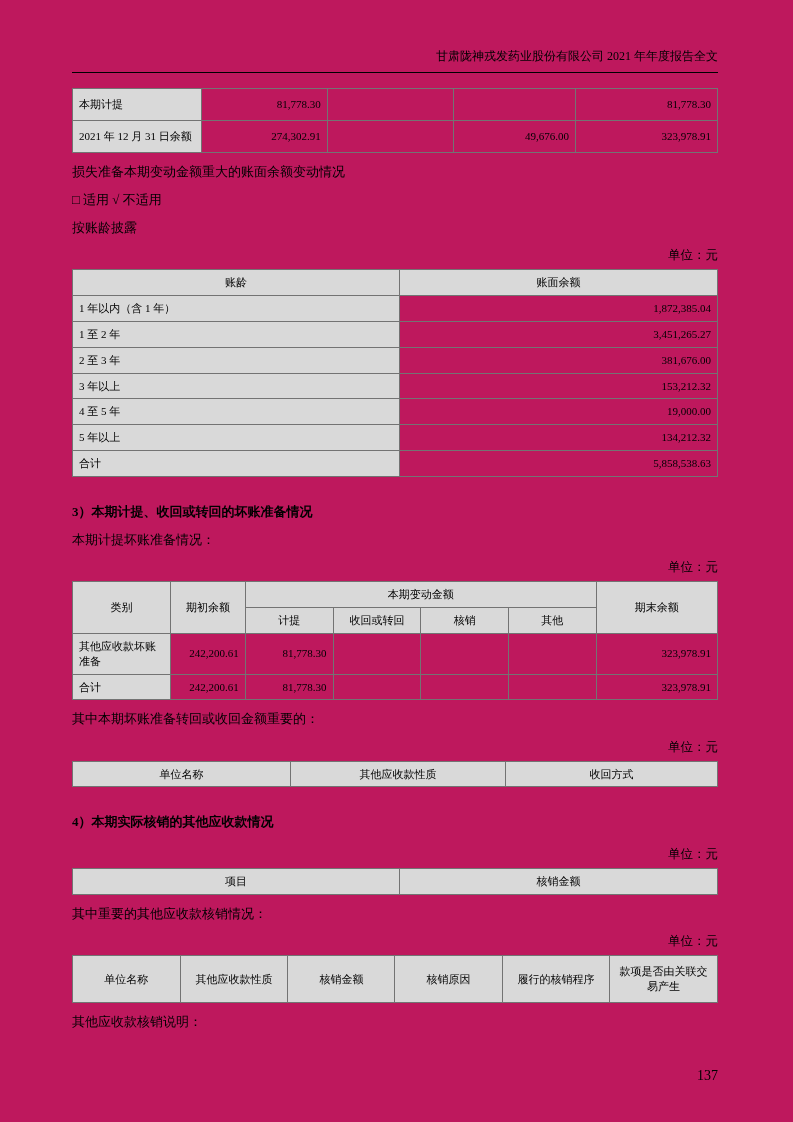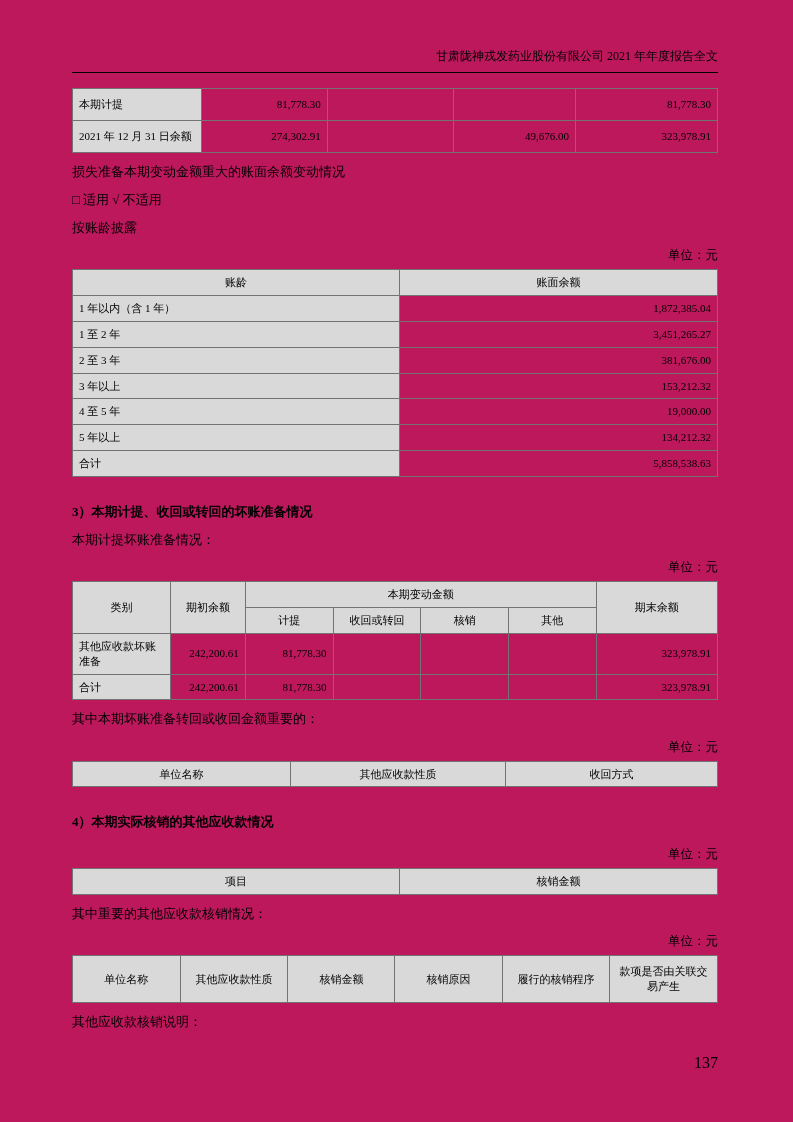--- a/index.html
+++ b/index.html
@@ -39,22 +39,22 @@
   .gray { background:#d9d9d9; }
   .ctr { text-align:center; }
   .num { text-align:right; }
   .indent { padding-left:6px; }
   p.body { font-size:13px; margin:10px 0; line-height:1.4;font-family:Liberation Serif, serif; }
   .unit { font-size:12.5px; text-align:right; margin:9px 0 5px; }
   .sec-heading { font-size:13px; font-weight:bold; margin:26px 0 0; }
   .after-heading { margin-top:15px; }
   .pageno {
     position:absolute;
-    right:75px; bottom:50px;
-    font-size:16px;
+    right:75px; bottom:38px;
+    font-size:14px;
   }
   .t-wide td { padding:8px 6px; }
 </style>
 </head>
 <body>
 
 <div class="page">
 
   <div class="doc-header">甘肃陇神戎发药业股份有限公司 2021 年年度报告全文</div>
 

